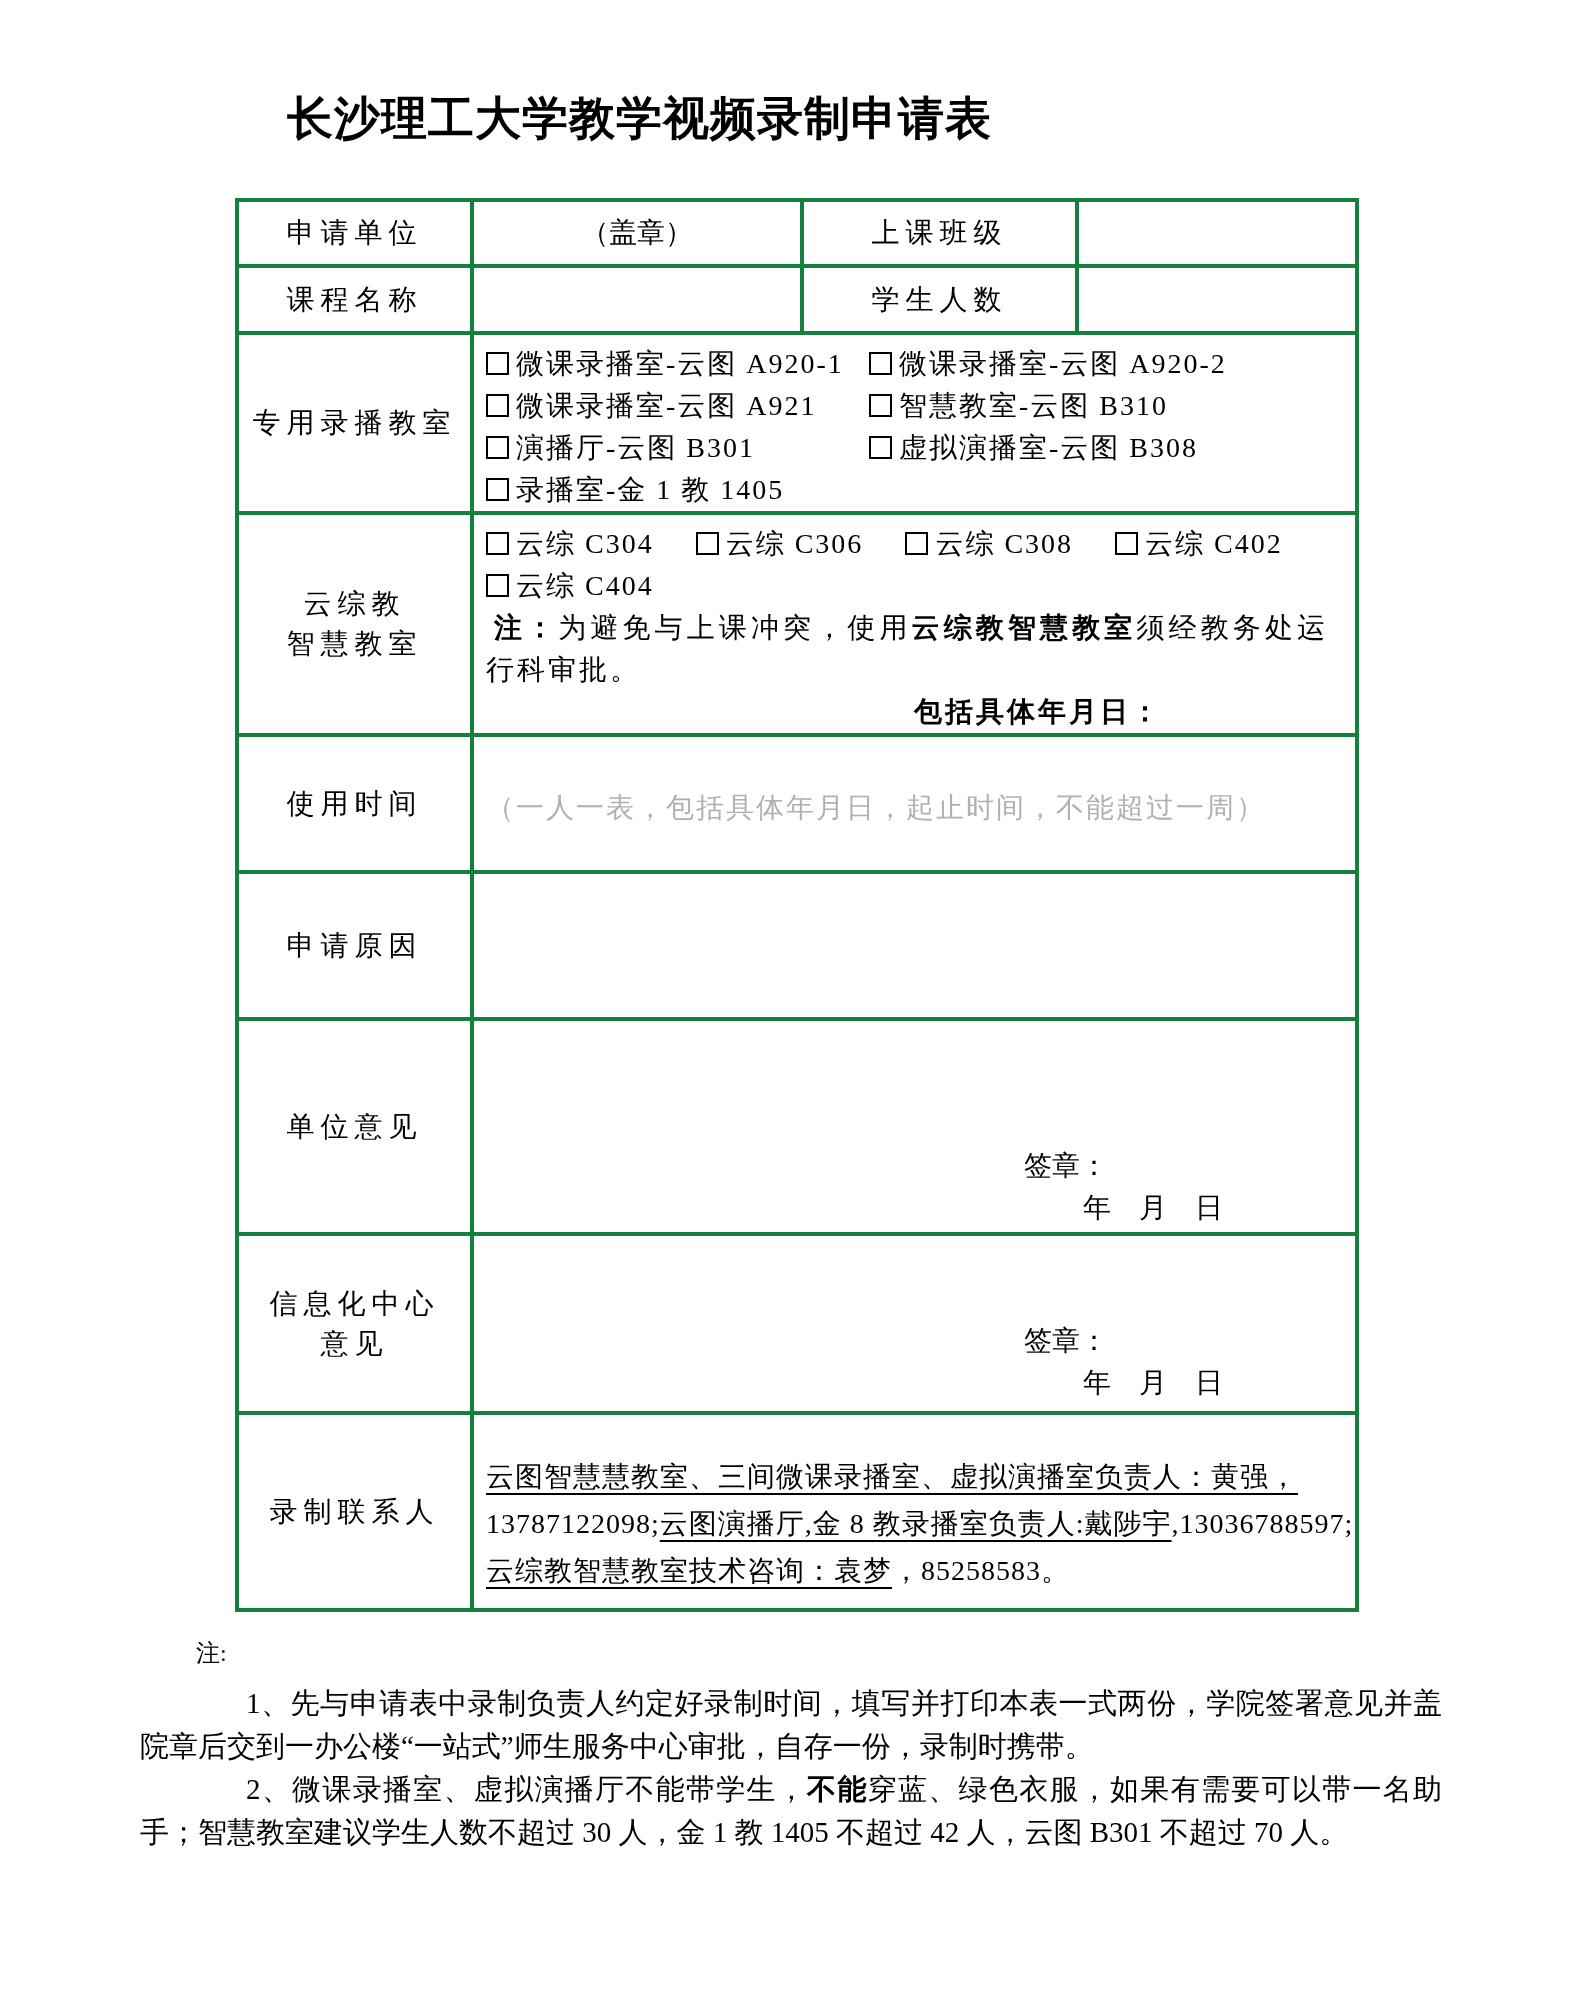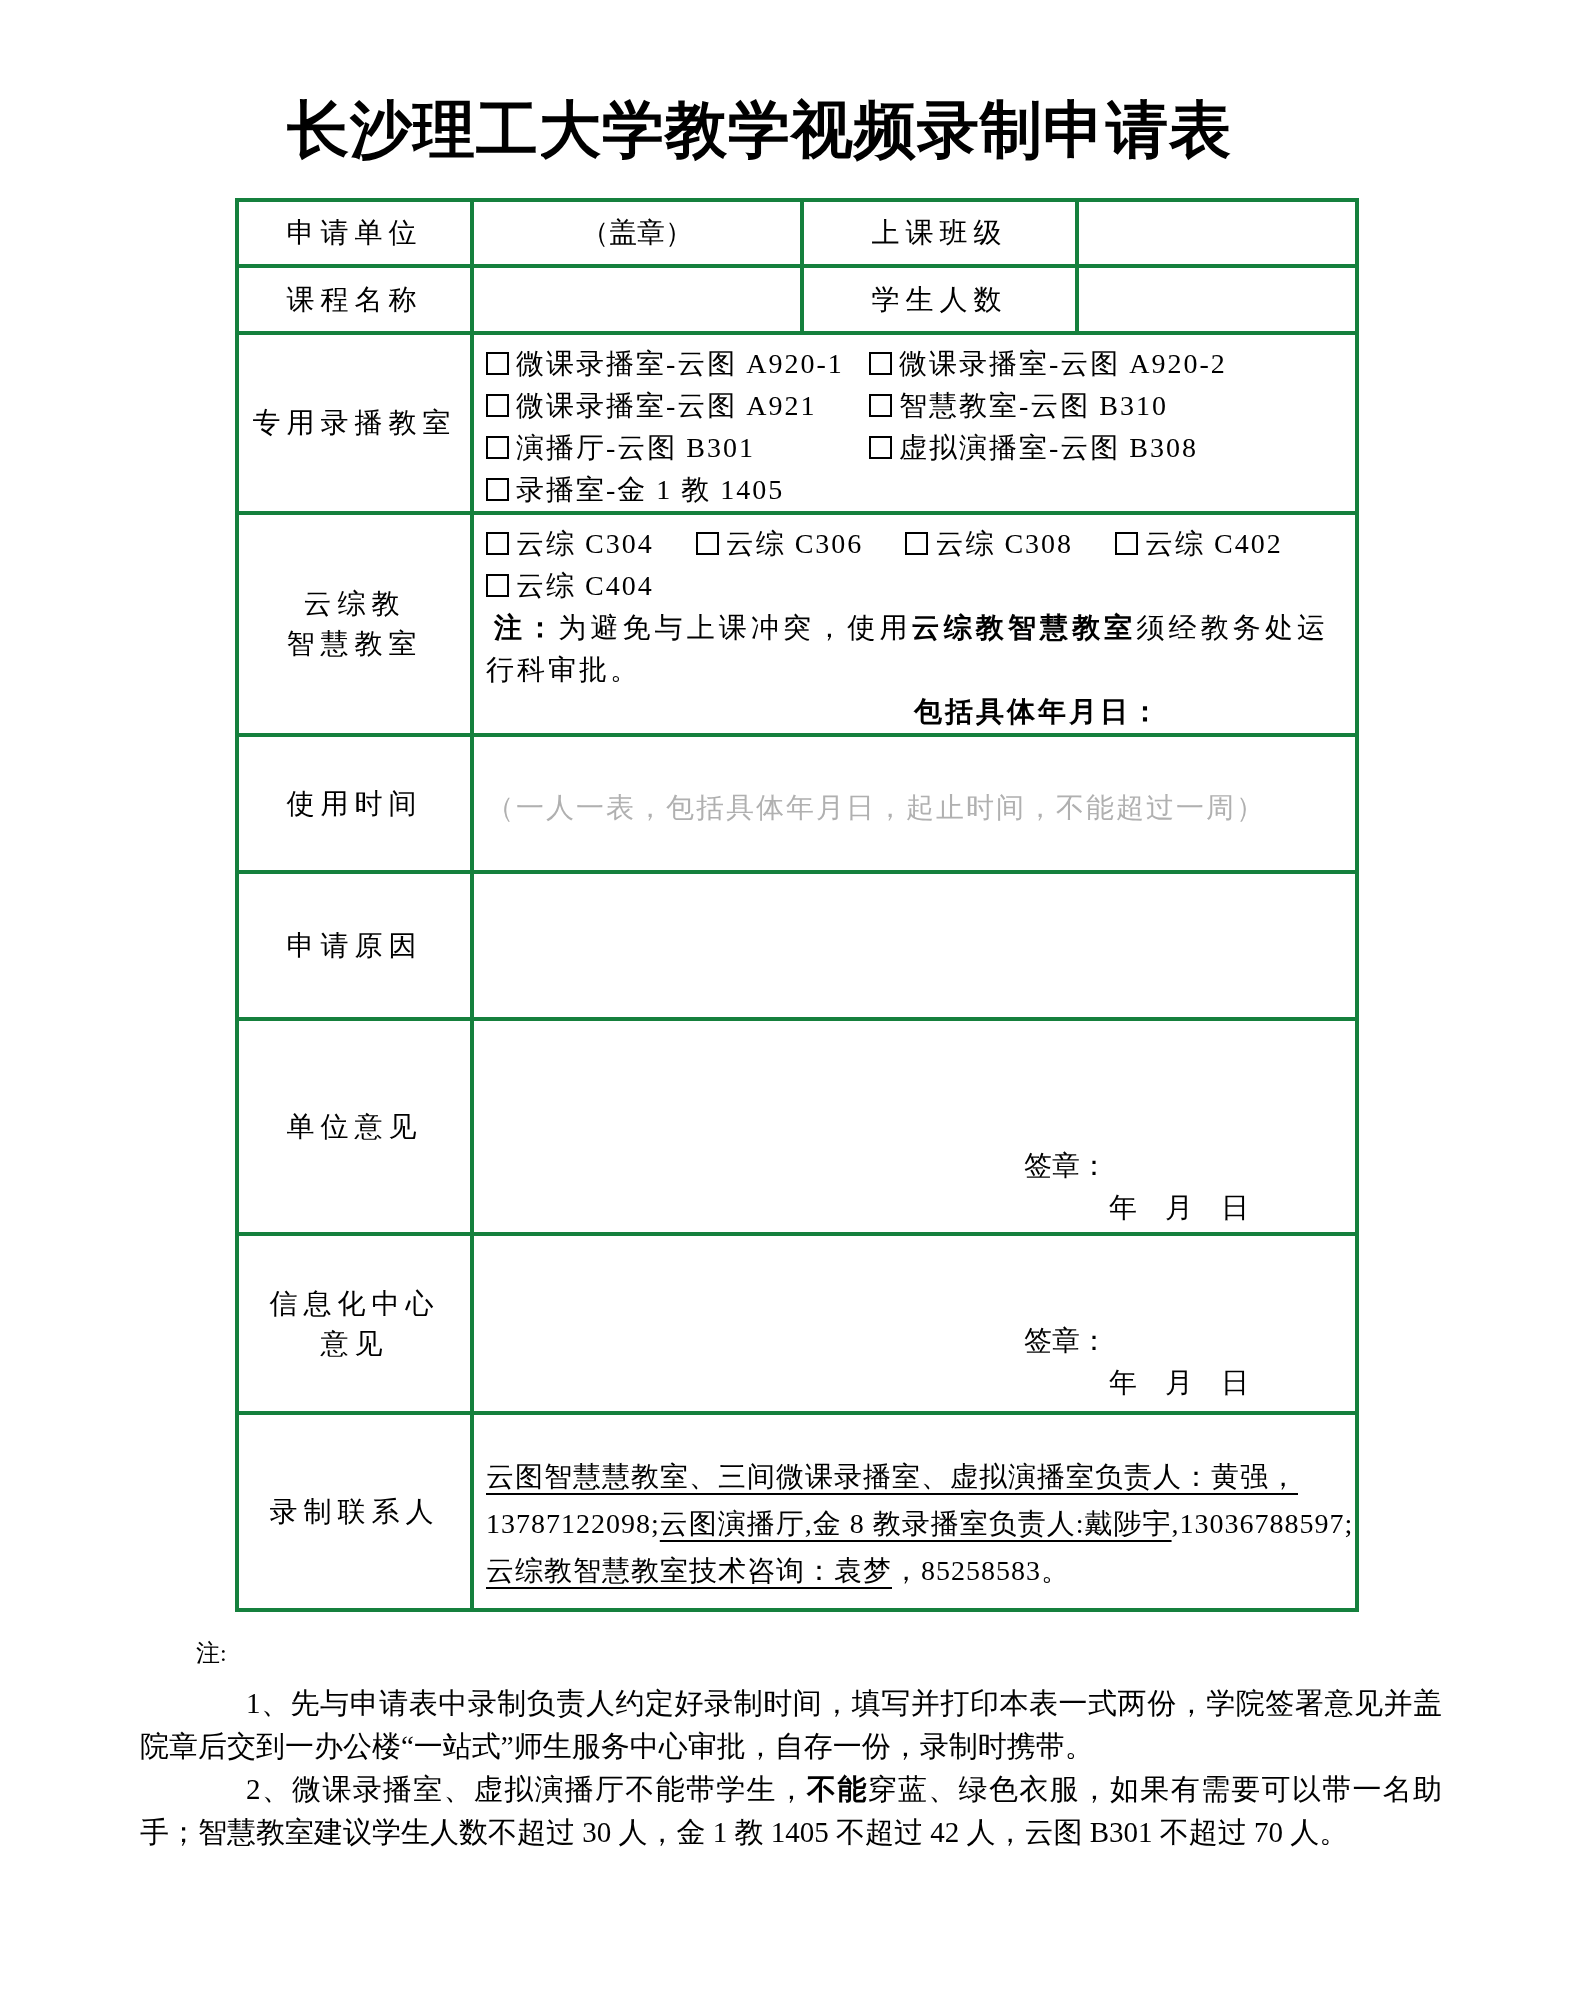--- a/index.html
+++ b/index.html
@@ -3,21 +3,21 @@
 <meta charset="utf-8">
 <style>
   html,body{margin:0;padding:0;background:#ffffff;}
   .page{
     position:relative;width:1587px;height:1995px;background:#fff;color:#000;
     font-family:"Liberation Serif","DejaVu Serif",serif;
   }
   .title{
     position:absolute;left:287px;top:88px;margin:0;
     font-family:"Liberation Sans","DejaVu Sans",sans-serif;
-    font-size:62px;font-weight:bold;letter-spacing:1px;white-space:nowrap;
+    font-size:46px;font-weight:bold;letter-spacing:1px;white-space:nowrap;
   }
   table.form{
     position:absolute;left:235px;top:198px;width:1120px;
     border-collapse:collapse;table-layout:fixed;
   }
   table.form td{
     border:4px solid #15803d;font-size:28px;vertical-align:middle;padding:0;
   }
   .lab{text-align:center;letter-spacing:6px;}
   .lab div{line-height:40px;}
@@ -42,21 +42,21 @@
     text-indent:8px;text-align:justify;
   }
   .b{font-weight:bold;}
   .office{font-weight:bold;padding-left:440px;line-height:42px;letter-spacing:3px;}
   .placeholder{
     display:block;color:#b0b0b0;padding:8px 0 0 12px;letter-spacing:2px;white-space:nowrap;
   }
   .relbox{position:relative;width:100%;}
   .r8 .relbox{height:207px;} .r9 .relbox{height:171px;}
   .sign{position:absolute;left:550px;white-space:nowrap;}
-  .date{position:absolute;left:635px;white-space:nowrap;}
+  .date{position:absolute;left:609px;white-space:nowrap;}
   .r8 .sign{top:124px;} .r8 .date{top:166px;}
   .r9 .sign{top:84px;}  .r9 .date{top:126px;}
   .contact{padding:24px 12px 0 12px;line-height:47px;letter-spacing:1px;}
   .contact div{white-space:nowrap;}
   .u{text-decoration:underline;text-underline-offset:7px;text-decoration-thickness:2px;}
   .notes{position:absolute;left:140px;top:1638px;width:1302px;}
   .note-head{font-size:24px;padding-left:56px;line-height:30px;}
   .note-para{font-size:29px;line-height:43px;text-indent:106px;text-align:justify;margin:0;}
   .note-para.firstp{margin-top:14px;}
 </style>

